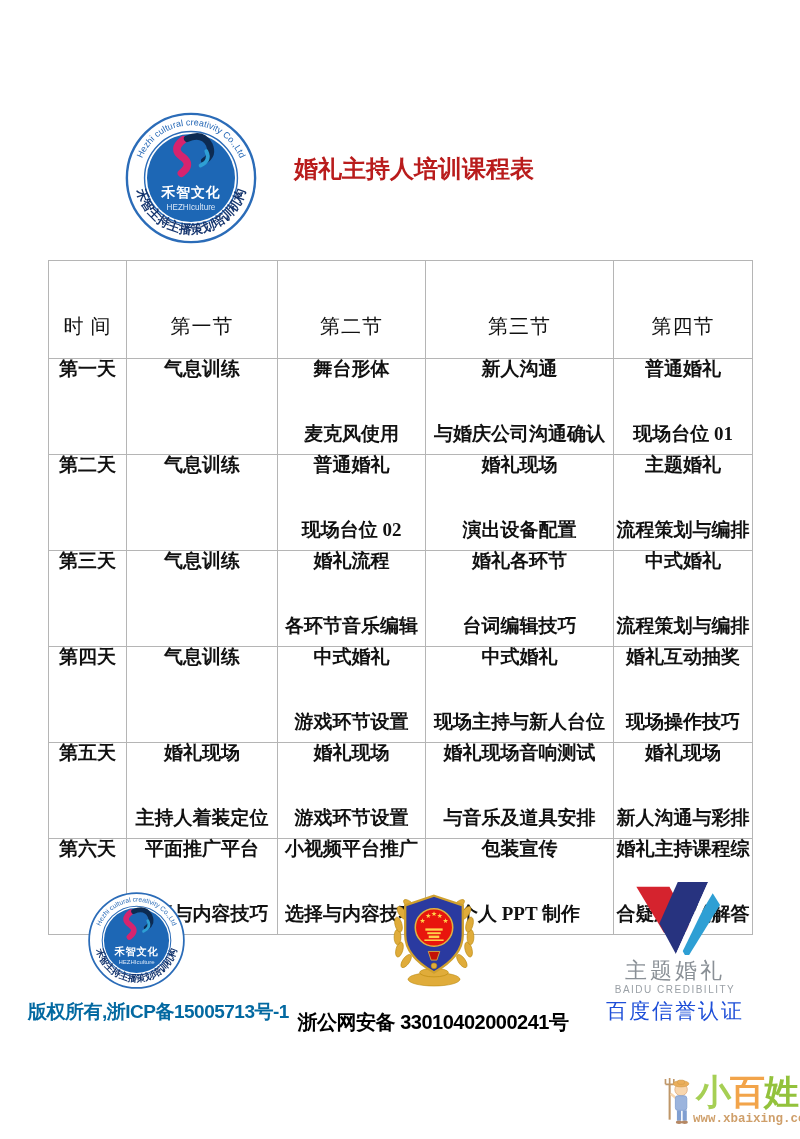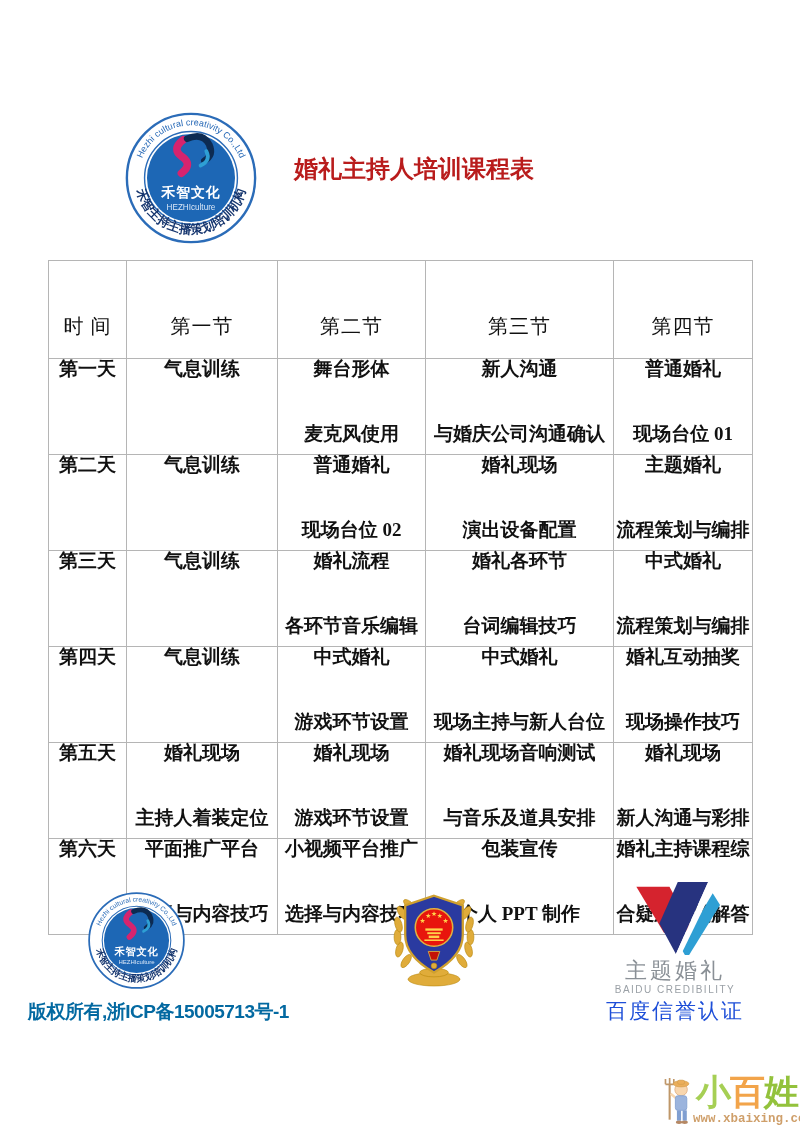--- a/index.html
+++ b/index.html
@@ -378,20 +378,21 @@
     <g fill="#ffd24a">
       <rect x="41" y="45" width="18" height="2.4"></rect>
       <rect x="43" y="49" width="14" height="2"></rect>
       <rect x="44.5" y="52.5" width="11" height="2.6"></rect>
       <rect x="40" y="56.5" width="20" height="1.6"></rect>
     </g>
     <polygon points="44,69 56,69 53,78 47,78" fill="#c41208" stroke="#e0b23f" stroke-width="0.9"></polygon>
     <circle cx="50" cy="84" r="3" fill="#e0ac3a" stroke="#b8860b" stroke-width="0.6"></circle>
   </svg>
 
+  <div id="police-filing-text">浙公网安备 33010402000241号</div>
 
   <div id="baidu-block">
     <svg id="baidu-logo" viewBox="0 0 100 80">
       <polygon points="8,6 44,6 70,54 38,56" fill="#d5232e"></polygon>
       <polygon points="53,1 86,1 51,79 33,46" fill="#27337f"></polygon>
       <polygon points="91,13 99,26 63,84 56,72" fill="#2e9fd4"></polygon>
       <polygon points="86,1 91,9 55,83 51,79" fill="#ffffff"></polygon>
     </svg>
     <div id="baidu-title-cn">主题婚礼</div>
     <div id="baidu-title-en">BAIDU CREDIBILITY</div>

